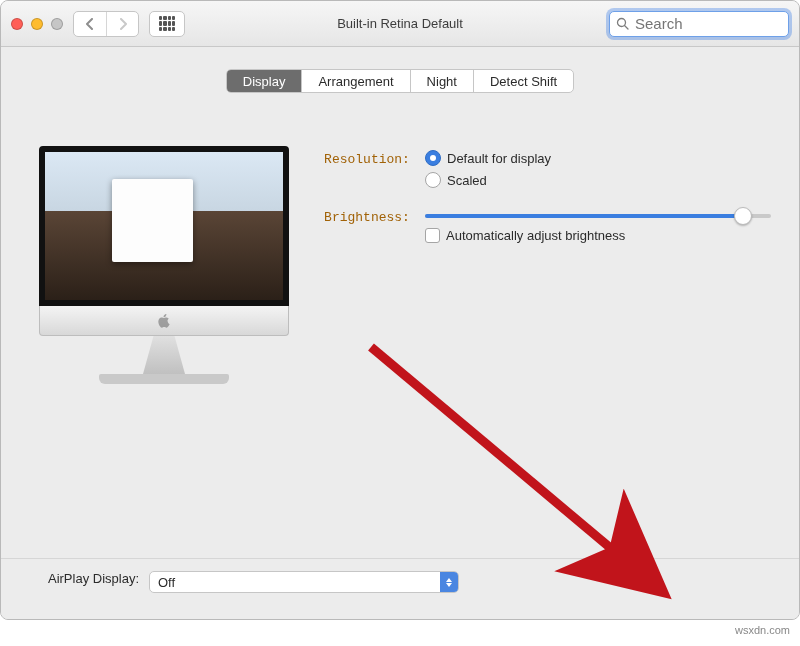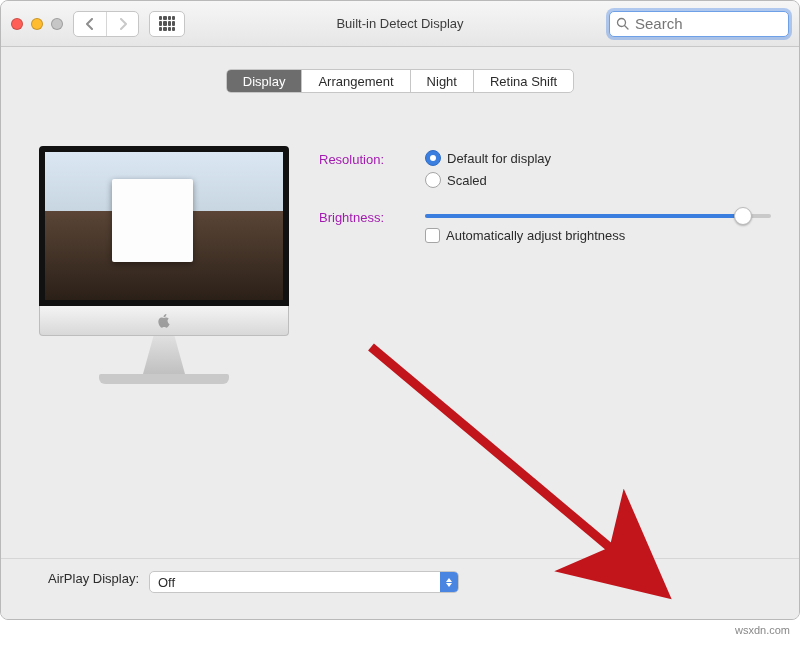--- a/index.html
+++ b/index.html
@@ -160,24 +160,25 @@
     flex: 1;
     padding-top: 4px;
   }
   .row {
     display: flex;
     align-items: flex-start;
     margin-bottom: 20px;
   }
   .row-label {
     width: 106px;
-    text-align: left;
+    text-align: center;
     padding-right: 10px;
     padding-top: 2px;
-    color: #a21caf;
+    color: #a16207;
+    font-family: Liberation Mono, monospace;
   }
   .radios { display: flex; flex-direction: column; gap: 6px; }
   .radio, .check {
     display: flex; align-items: center; gap: 6px;
   }
   .radio-dot {
     width: 16px; height: 16px; border-radius: 50%;
     border: 1px solid #a5a5a5; background: #fff;
     display: flex; align-items: center; justify-content: center;
   }
@@ -311,37 +312,37 @@
         <span></span>
           <span></span>
           <span></span>
           <span></span>
         <span></span>
           <span></span>
           <span></span>
           <span></span>
       </div>
     </div>
-    <div class="title-text">Built-in Detect Display</div>
+    <div class="title-text">Built-in Retina Default</div>
     <div class="searchbox">
       <svg width="13" height="13" viewBox="0 0 13 13">
         <circle cx="5.5" cy="5.5" r="4" stroke="#7d7d7d" stroke-width="1.3" fill="none"></circle>
         <line x1="8.5" y1="8.5" x2="12" y2="12" stroke="#7d7d7d" stroke-width="1.3" stroke-linecap="round"></line>
       </svg>
       <input type="text" placeholder="Search" style="">
     </div>
   </div>
 
   <div class="body">
 
     <div class="tabs">
       <div class="tab selected">Display</div>
       <div class="tab">Arrangement</div>
       <div class="tab">Night</div>
-      <div class="tab">Retina Shift</div>
+      <div class="tab">Detect Shift</div>
     </div>
 
     <div class="main">
       <div class="monitor-wrap">
         <div class="screen"></div>
         <div class="chin">
           <svg width="14" height="14" viewBox="0 0 14 14">
             <path d="M10.4 7.3c0-1.7 1.4-2.5 1.4-2.5-0.8-1.1-2-1.3-2.4-1.3-1-0.1-2 0.6-2.5 0.6s-1.3-0.6-2.2-0.6c-1.1 0-2.2 0.7-2.8 1.7-1.2 2.1-0.3 5.1 0.8 6.8 0.6 0.8 1.3 1.7 2.2 1.7s1.2-0.6 2.3-0.6 1.4 0.6 2.3 0.6 1.6-0.8 2.1-1.6c0.7-1 1-1.9 1-2 0 0-1.9-0.7-1.9-2.8zM8.7 2.3c0.5-0.6 0.8-1.4 0.7-2.3-0.7 0-1.6 0.5-2.1 1.1-0.5 0.5-0.9 1.4-0.8 2.2 0.8 0.1 1.7-0.4 2.2-1z" fill="#666"></path>
           </svg>
         </div>

